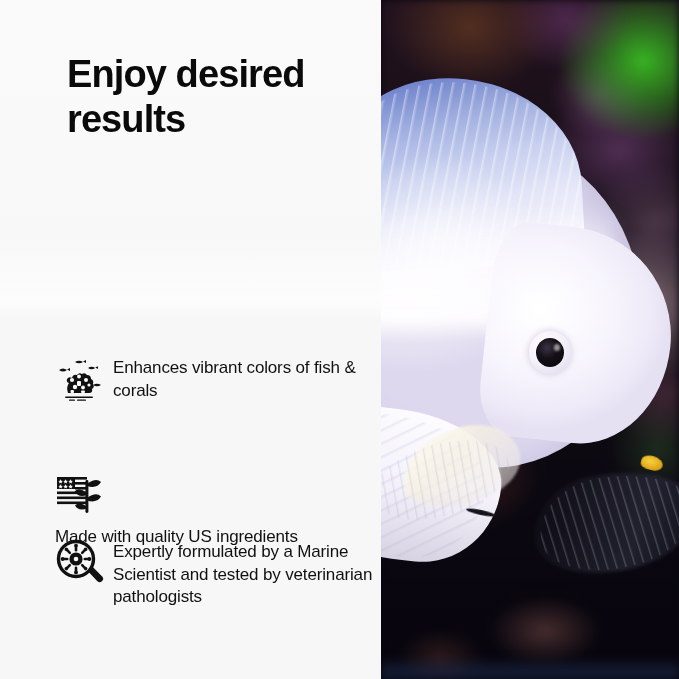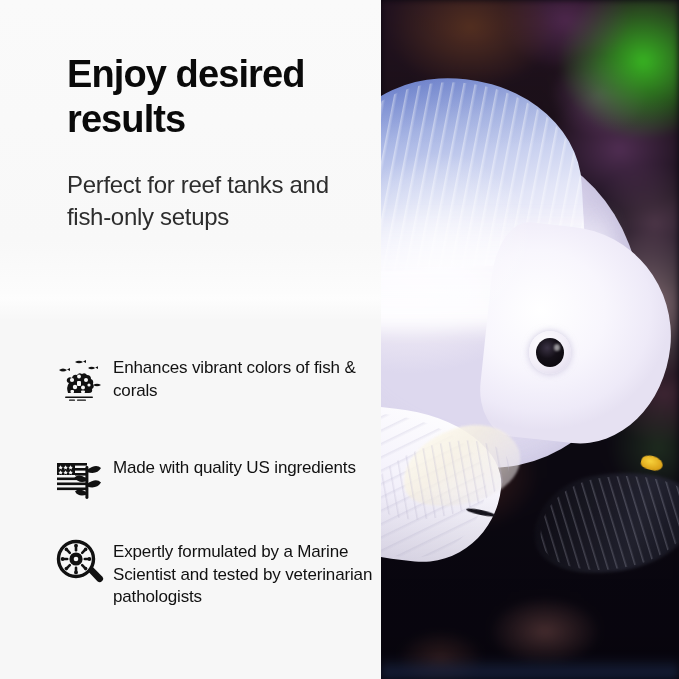--- a/index.html
+++ b/index.html
@@ -72,21 +72,21 @@
     width: 381px;
   }
   .feature {
     position: absolute;
     left: 55px;
     width: 320px;
     display: flex;
     align-items: flex-start;
   }
   .feature-1 { top: 8px; }
-  .feature-2 { top: 108px; }
+  .feature-2 { top: 119px; flex-direction: column; }
   .feature-3 { top: 192px; }
 
   .feature-icon {
     flex: 0 0 58px;
     width: 58px;
     height: 52px;
     display: flex;
     align-items: center;
     justify-content: flex-start;
     padding-top: 2px;
@@ -383,21 +383,20 @@
 </style>
 </head>
 <body>
 
 <div class="banner">
 
   <div class="left-panel">
 
     <div class="headline-block">
       <h1 class="headline">Enjoy desired results</h1>
-      <p class="subhead">Perfect for reef tanks and fish-only setups</p>
     </div>
 
     <div class="features">
 
       <div class="feature feature-1">
         <div class="feature-icon">
           <svg width="50" height="46" viewBox="0 0 50 46" fill="#111111" aria-hidden="true">
 
             <g>
               <path d="M4 13 q4-3 8 0 q-4 3-8 0 z"></path>

